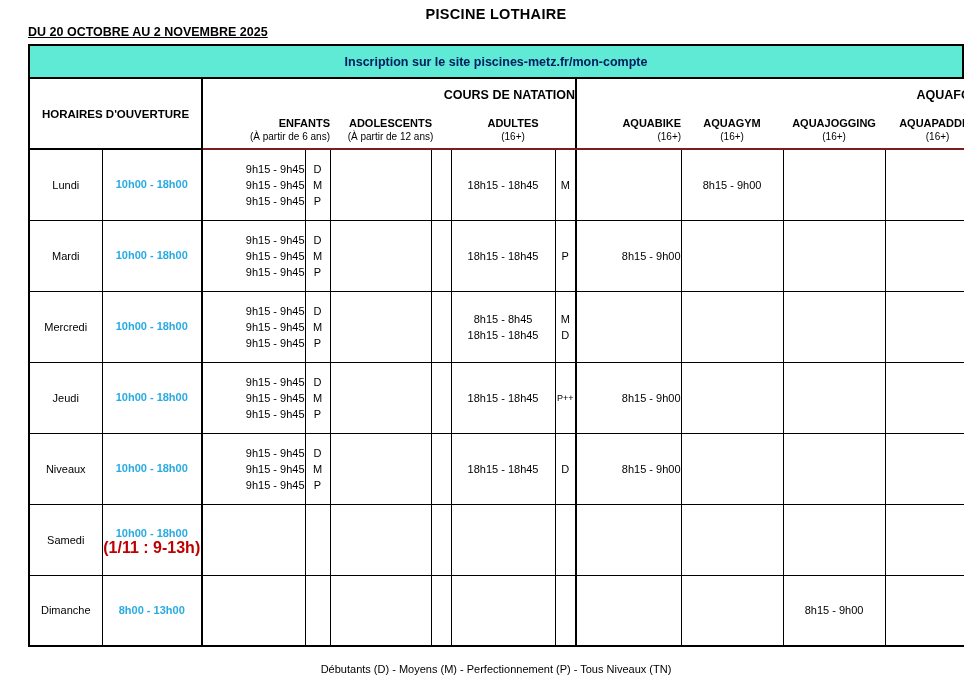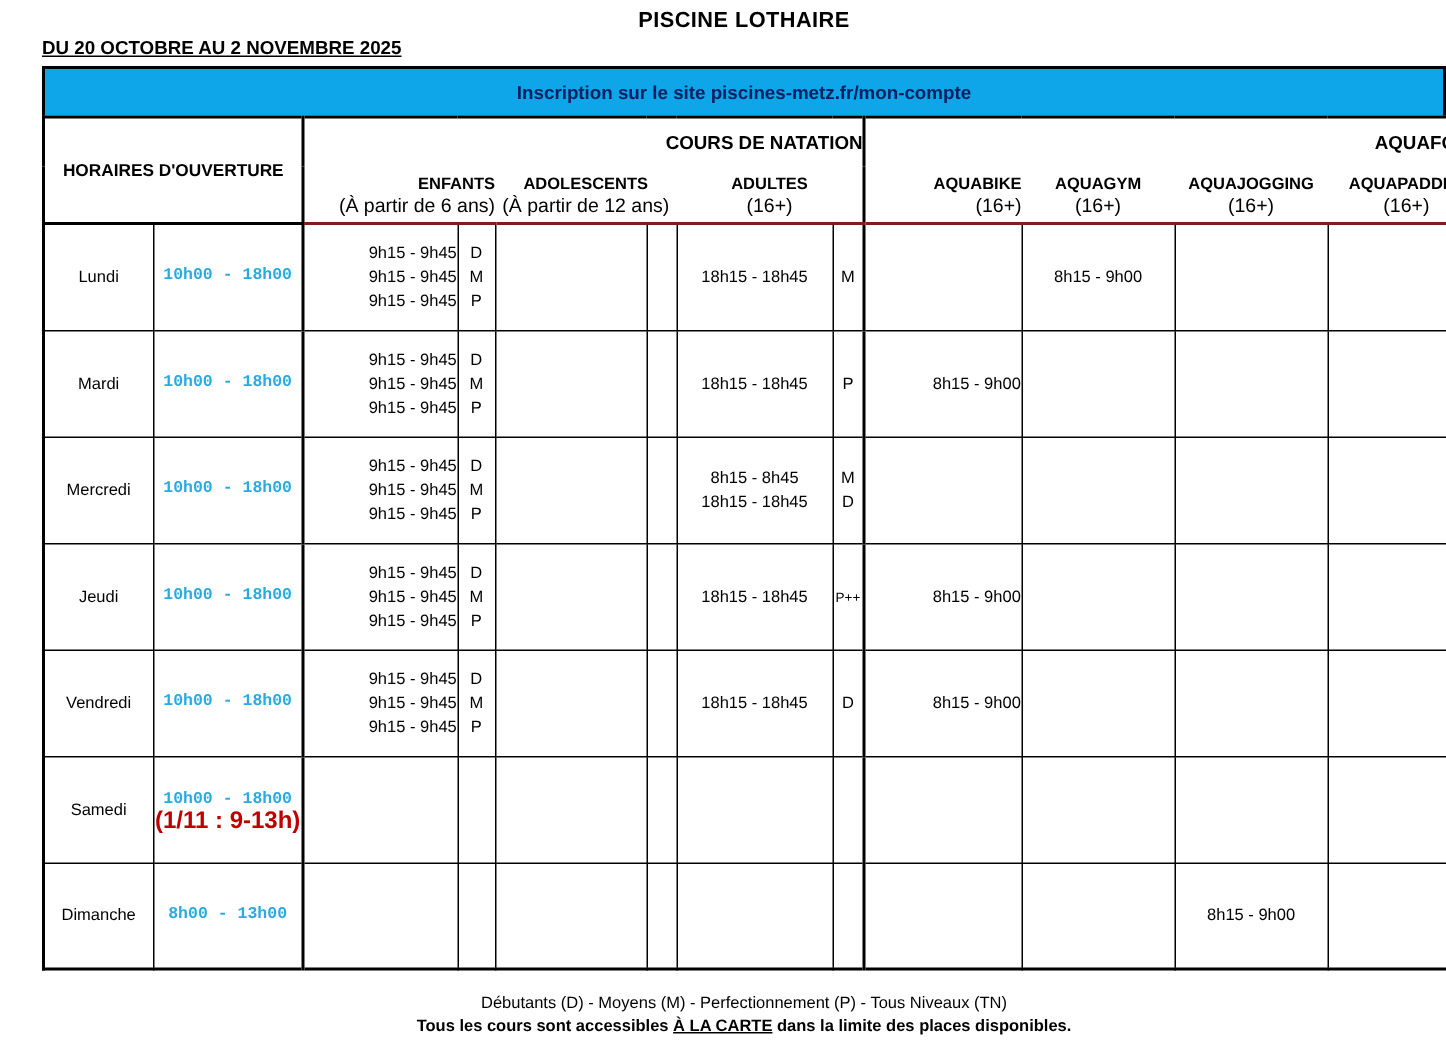--- a/index.html
+++ b/index.html
@@ -17,39 +17,39 @@
   th,td{border:1px solid #000;padding:0;text-align:center;vertical-align:middle;overflow:hidden;font-size:11px;}
   table{border:2px solid #000;}
   tr.hrow1{height:33px}
   tr.hrow2{height:38px}
   tbody tr{height:71px}
   th{font-weight:bold;}
   th.group{font-size:12.5px;border-bottom:none;}
   th.horaires{font-size:11.5px;border-right:2px solid #000;border-bottom:2px solid #000;}
   th.sub{border-top:none;border-left:none;border-right:none;border-bottom:2px solid #7f1d1d;font-size:11px;line-height:13px;}
   .thickL{border-left:2px solid #000 !important;text-align:right;}
-  .subnote{font-weight:normal;font-size:13px;}
+  .subnote{font-weight:normal;font-size:10px;}
   td .line{line-height:16px;}
   td.hours{font-weight:bold;color:#29ABE2;}
   td.hours .note{color:#C00000;font-size:16px;line-height:13px;}
-  td.hours .main{line-height:15px;font-family:Liberation Mono, monospace;}
+  td.hours .main{line-height:15px;}
   td.lvl .line{line-height:16px;}
   .lvl-small{font-size:9px !important;}
   .footer1{text-align:center;font-size:11px;margin-top:16px;}
   .footer2{text-align:center;font-size:11px;font-weight:bold;margin-top:3px;}
   .footer2 .u{text-decoration:underline;}
 </style>
 </head>
 <body>
 
 <div class="page">
   <div class="title">PISCINE LOTHAIRE</div>
   <div class="subtitle">DU 20 OCTOBRE AU 2 NOVEMBRE 2025</div>
 
-  <div class="banner" style="background: #0ea5e9; color: rgb(0, 32, 96);">
+  <div class="banner" style="background: #5eead4; color: rgb(0, 32, 96);">
     <span>Inscription sur le site piscines-metz.fr/mon-compte</span>
   </div>
 
   <table>
     <colgroup>
       <col class="c-day">
         <col class="c-hours">
       <col class="c-enf">
         <col class="c-enflev">
       <col class="c-ado">
@@ -207,21 +207,21 @@
           </td>
           <td class="lvl">
             <div class="line lvl-small">P++</div>
           </td>
           <td class="thickL">8h15 - 9h00</td>
           <td></td>
           <td></td>
           <td></td>
         </tr>
         <tr>
-          <td>Vendredi</td>
+          <td>Niveaux</td>
           <td class="hours">
             <div class="main">10h00 - 18h00</div>
           </td>
           <td class="thickL">
             <div class="line">9h15 - 9h45</div>
             <div class="line">9h15 - 9h45</div>
             <div class="line">9h15 - 9h45</div>
           </td>
           <td class="lvl">
             <div class="line">D</div>
@@ -271,16 +271,13 @@
           <td class="lvl"></td>
           <td class="thickL"></td>
           <td></td>
           <td>8h15 - 9h00</td>
           <td></td>
         </tr>
       </tbody>
   </table>
 
   <div class="footer1">Débutants (D) - Moyens (M) - Perfectionnement (P) - Tous Niveaux (TN)</div>
-  <div class="footer2">
-    <span>Tous les cours sont accessibles </span><span class="u">À LA CARTE</span><span> dans la limite des places disponibles.</span>
-  </div>
 </div>
 
 </body></html>

